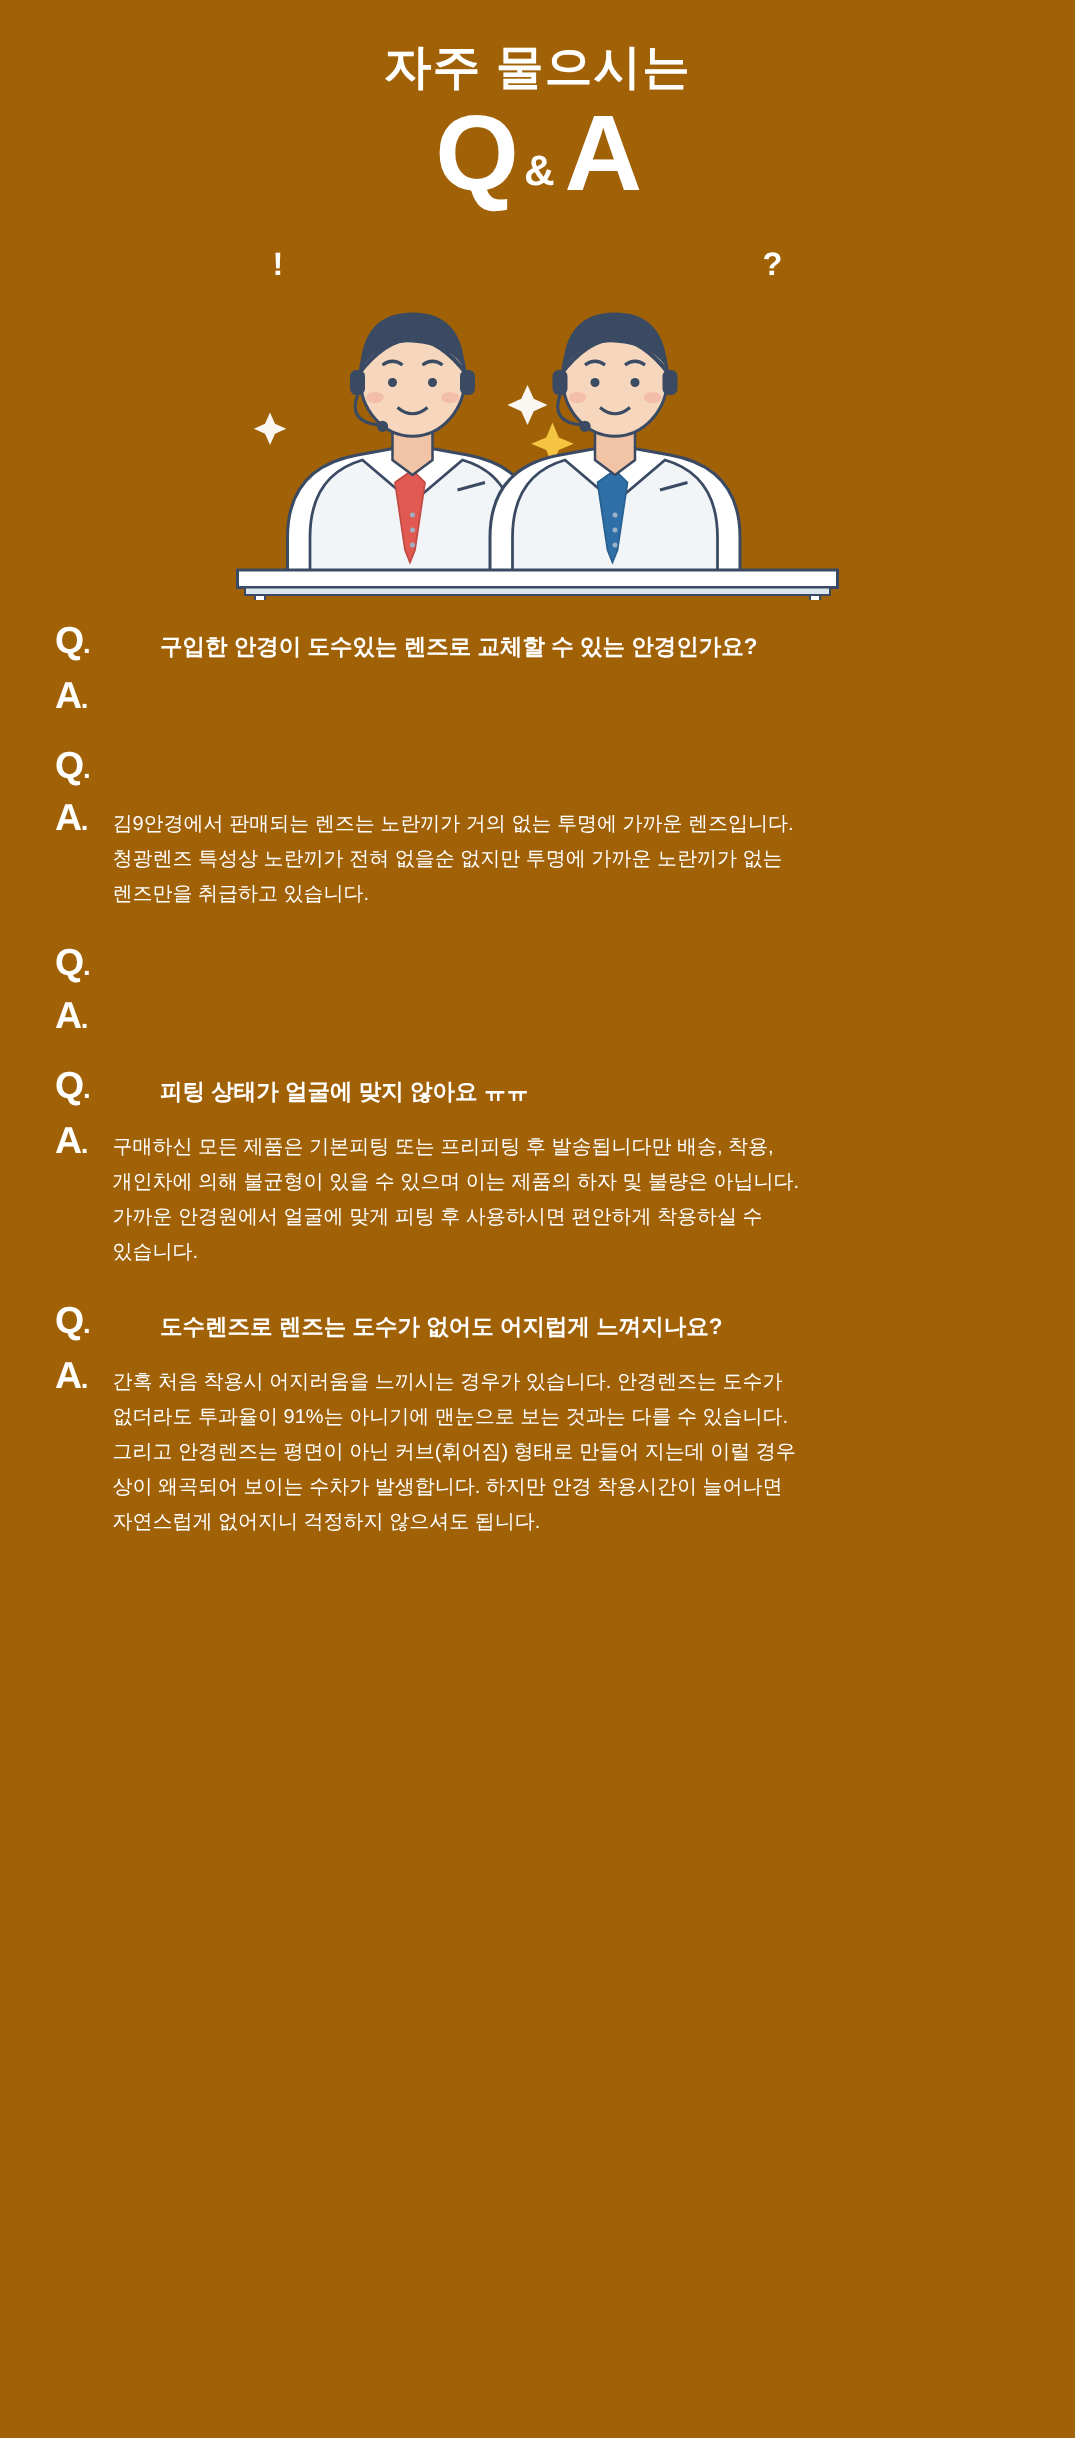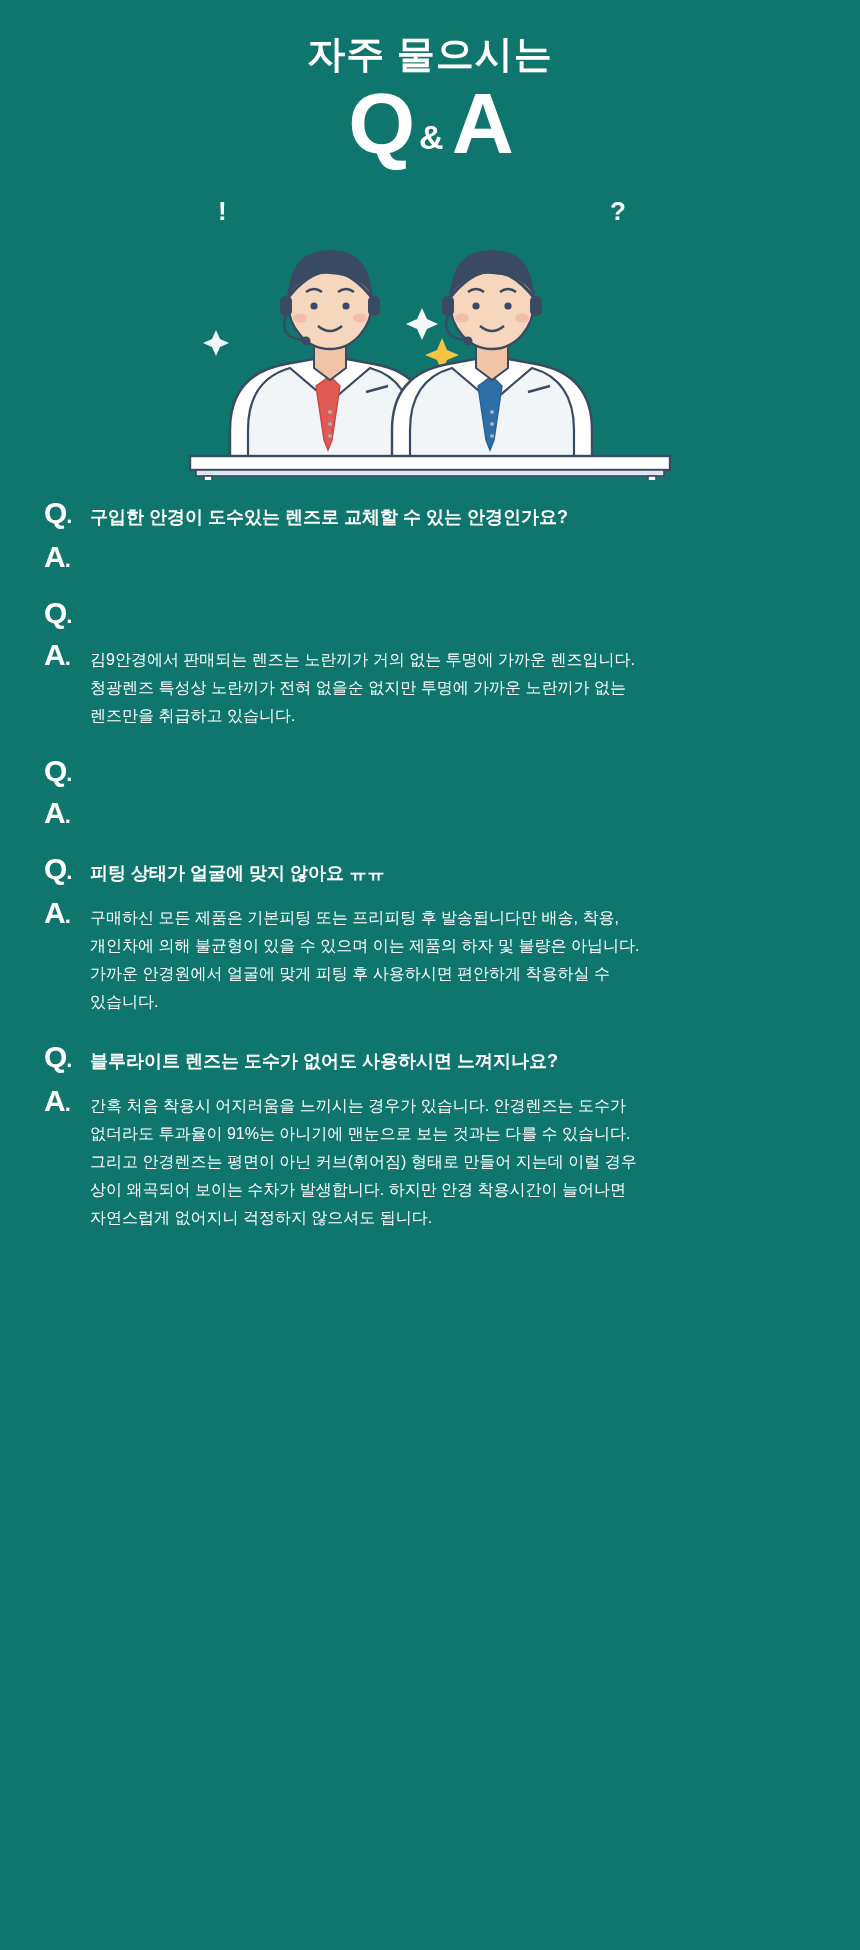--- a/index.html
+++ b/index.html
@@ -6,21 +6,21 @@
   html, body {
     width: 860px;
     height: 1950px;
     background: #9cc5e2;
     font-family: "Liberation Sans", sans-serif;
   }
   .page {
     position: relative;
     width: 860px;
     height: 1950px;
-    background: #0f766e;
+    background: #a16207;
     overflow: hidden;
   }
 
   
   .header {
     padding-top: 34px;
     text-align: center;
   }
   .header-title {
     color: #ffffff;
@@ -84,20 +84,21 @@
     line-height: 1;
     letter-spacing: -1px;
   }
   .mark .dot { font-size: 22px; }
   .q-text {
     color: #ffffff;
     font-weight: bold;
     font-size: 18px;
     line-height: 1.45;
     padding-top: 6px;
+    margin-left: 38px;
   }
   .a-row {
     display: flex;
     align-items: flex-start;
   }
   .a-text {
     color: #ffffff;
     font-size: 16px;
     line-height: 1.75;
     padding-top: 6px;
@@ -245,21 +246,21 @@
         <div class="a-text">구매하신 모든 제품은 기본피팅 또는 프리피팅 후 발송됩니다만 배송, 착용,
 개인차에 의해 불균형이 있을 수 있으며 이는 제품의 하자 및 불량은 아닙니다.
 가까운 안경원에서 얼굴에 맞게 피팅 후 사용하시면 편안하게 착용하실 수
 있습니다.</div>
       </div>
     </div>
 
     <div class="faq-item">
       <div class="q-row">
         <div class="mark"><span>Q</span><span class="dot">.</span></div>
-        <div class="q-text">블루라이트 렌즈는 도수가 없어도 사용하시면 느껴지나요?</div>
+        <div class="q-text">도수렌즈로 렌즈는 도수가 없어도 어지럽게 느껴지나요?</div>
       </div>
       <div class="a-row">
         <div class="mark"><span>A</span><span class="dot">.</span></div>
         <div class="a-text">간혹 처음 착용시 어지러움을 느끼시는 경우가 있습니다. 안경렌즈는 도수가
 없더라도 투과율이 91%는 아니기에 맨눈으로 보는 것과는  다를 수 있습니다.
 그리고 안경렌즈는 평면이 아닌 커브(휘어짐) 형태로 만들어 지는데 이럴 경우
 상이 왜곡되어 보이는 수차가 발생합니다. 하지만 안경 착용시간이 늘어나면
 자연스럽게  없어지니 걱정하지 않으셔도 됩니다.</div>
       </div>
     </div>

